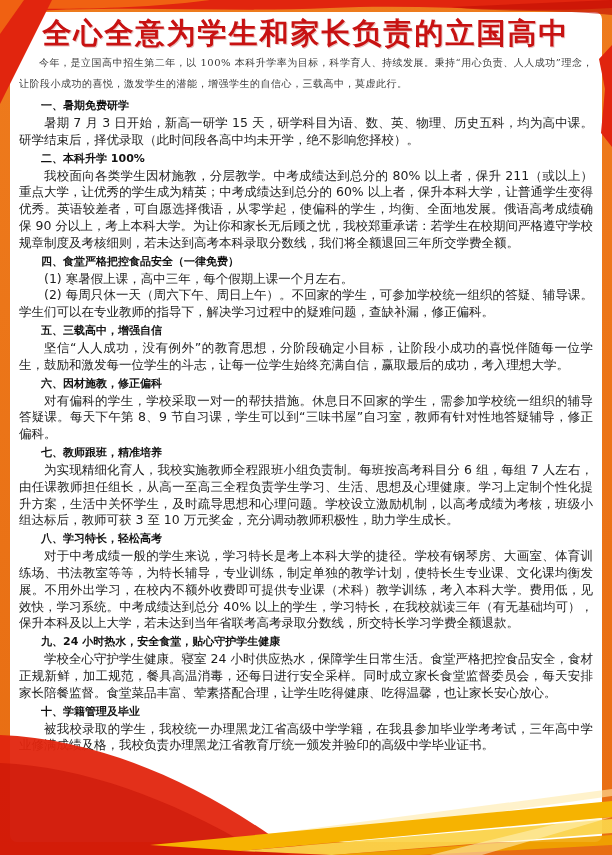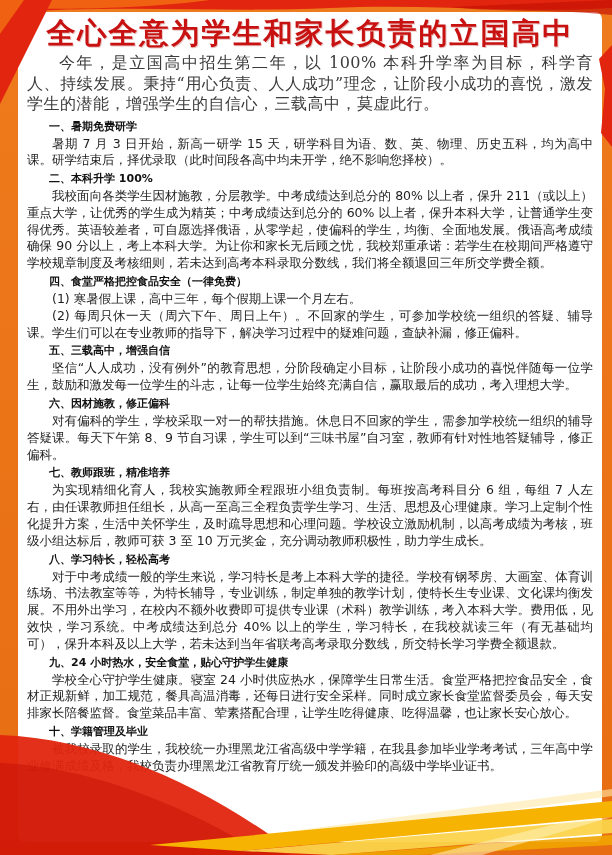--- a/index.html
+++ b/index.html
@@ -4,34 +4,34 @@
 <style>
   html,body{margin:0;padding:0;}
   body{
     width:612px;height:855px;position:relative;overflow:hidden;
     background:linear-gradient(180deg, var(--frame-color,#ee7b1d) 0%, #e86d12 100%);
     font-family:"DejaVu Sans","Liberation Sans",sans-serif;
   }
   .panel{
     position:absolute;left:10px;right:10px;top:12px;bottom:13px;
     background:#ffffff;border-radius:7px;z-index:1;overflow:hidden;
-    padding:3px 9px 0 9px;box-sizing:border-box;margin-left:8px;
+    padding:3px 9px 0 9px;box-sizing:border-box;
   }
   .title{
     margin:1px 0 2px 0;text-align:center;
     font-family:"DejaVu Serif","Liberation Serif",serif;
     font-weight:700;font-size:29px;line-height:35px;letter-spacing:2px;
     color:var(--title-color,#c81212);
     text-shadow:1px 1px 0 rgba(160,20,10,.25);
     white-space:nowrap;
   }
   .intro{
     margin:1px 0 3px 0;text-indent:2em;text-align:justify;word-break:break-all;
     font-family:"DejaVu Serif","Liberation Serif",serif;
-    font-size:16px;line-height:20.5px;letter-spacing:.5px;
+    font-size:10px;line-height:20.5px;letter-spacing:.5px;
     color:#3b3b3b;
   }
   .sec-heading{
     margin:1px 0;text-indent:2em;
     font-size:11px;line-height:17px;font-weight:700;color:#111111;
   }
   .sec-para{
     margin:0;text-indent:2em;text-align:justify;word-break:break-all;
     font-size:12.5px;line-height:16.8px;font-weight:400;color:#1d1d1d;
   }

